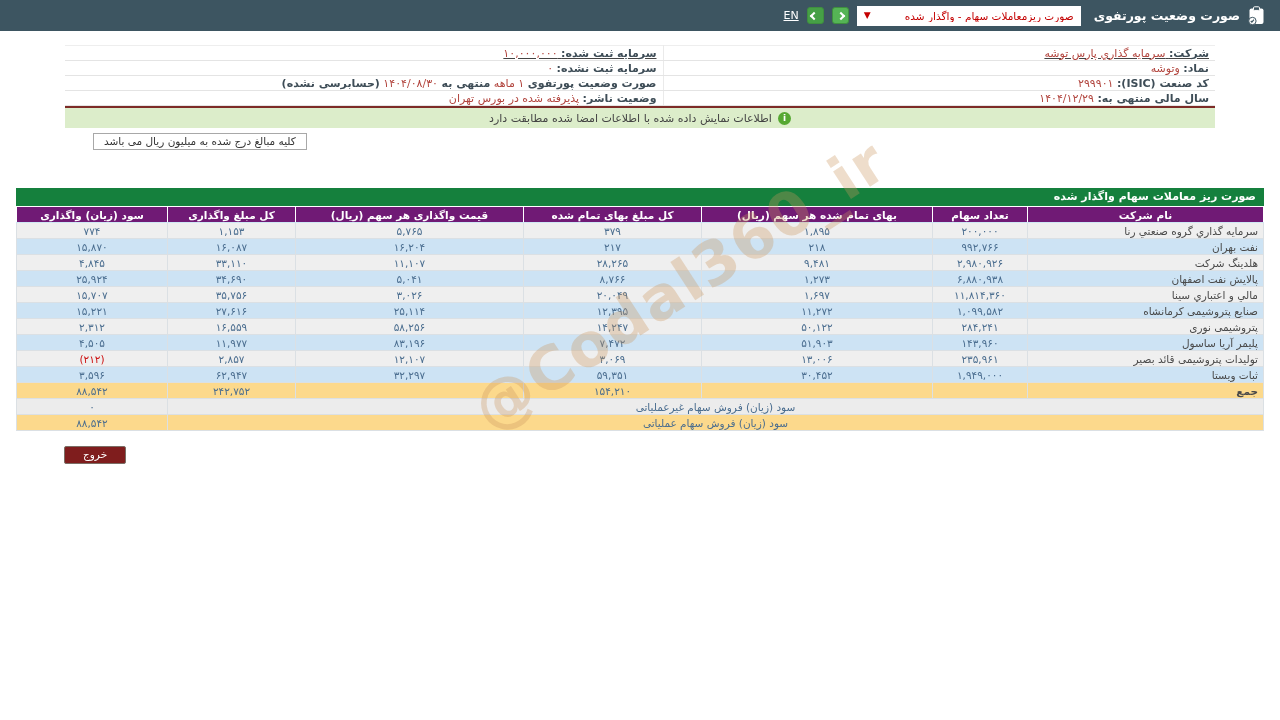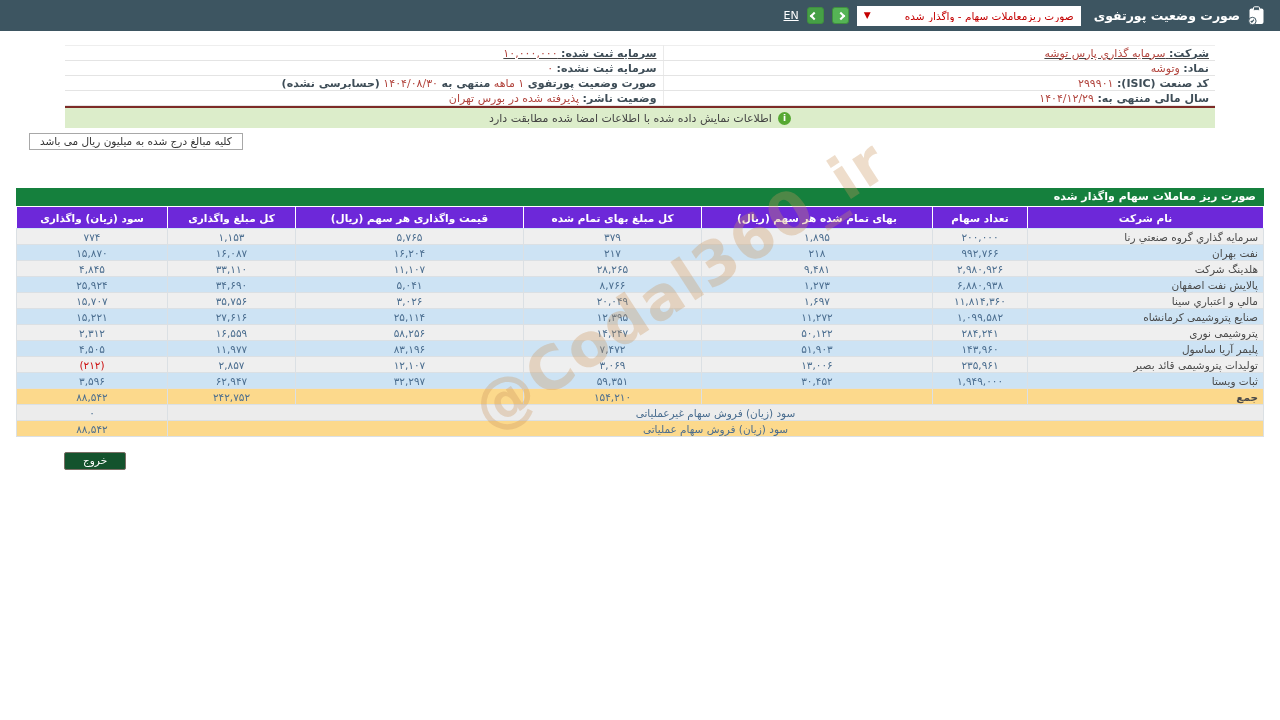--- a/index.html
+++ b/index.html
@@ -59,55 +59,55 @@
     margin: 0 65px; height: 20px; background: #dcedca;
     display: flex; align-items: center; justify-content: center; gap: 6px;
     font-size: 11px; color: #444;
   }
   .info-ico {
     width: 13px; height: 13px; border-radius: 50%; background: #56a832;
     color: #fff; font-size: 9px; font-weight: bold; line-height: 13px;
     text-align: center; flex: 0 0 auto;
   }
   
-  .note-wrap { margin: 5px 29px 0; text-align: left; }
+  .note-wrap { margin: 5px 93px 0; text-align: left; }
   .note-box {
     display: inline-block; border: 1px solid #a8a8a8; background: #fff;
     padding: 1px 10px 2px; font-size: 10.5px; color: #333;
   }
   
   .tbl-wrap { margin: 38px 16px 0; }
   .tbl-title {
     background: #15803d; color: #fff; font-size: 11px; font-weight: bold;
     height: 18px; line-height: 18px; padding: 0 8px;
   }
   table.stock { width: 100%; border-collapse: collapse; table-layout: fixed; }
   table.stock th {
-    background: #6d28d9; color: #fff; font-size: 10.5px; font-weight: bold;
-    height: 22px; border: 1px solid #ffffff; border-bottom: 1px solid #cfe8f5;
+    background: #701a75; color: #fff; font-size: 10.5px; font-weight: bold;
+    height: 16px; border: 1px solid #ffffff; border-bottom: 1px solid #cfe8f5;
     padding: 0 2px; white-space: nowrap; overflow: hidden;
   }
   table.stock td {
     height: 16px; font-size: 10.5px; text-align: center;
     color: #4a6d8f; border: 1px solid #dbe0e4; padding: 0 5px;
     white-space: nowrap; overflow: hidden; vertical-align: middle;
   }
   table.stock td.name { text-align: right; color: #4a4a4a; }
   table.stock tbody tr:nth-child(odd)  td { background: #efefef; }
   table.stock tbody tr:nth-child(even) td { background: #cde3f4; }
   table.stock td.neg { color: #cc1111; }
   tr.total-row td { background: #fcd98c !important; }
   tr.total-row td.name { font-weight: bold; }
   tr.foot-gray td { background: #ececec !important; }
   tr.foot-yellow td { background: #fcd98c !important; }
   td.merged-label { text-align: right; color: #4a4a4a; }
   
   .exit-wrap { margin: 15px 64px 0; text-align: left; }
   .exit-btn {
-    background: #14532d; color: #fff; border: 1px solid #7a6e65; border-radius: 2px;
+    background: #7f1d1d; color: #fff; border: 1px solid #7a6e65; border-radius: 2px;
     font-family: "DejaVu Sans", sans-serif; font-size: 10.5px;
     padding: 1px 18px 3px; cursor: pointer; text-align: right;
   }
   
   .watermark {
     position: absolute; left: 400px; top: 250px; width: 560px;
     text-align: center; transform: rotate(-33deg);
     font-size: 60px; font-weight: bold; letter-spacing: 2px;
     color: rgba(201, 148, 94, 0.32); direction: ltr;
     pointer-events: none; z-index: 9; white-space: nowrap;

